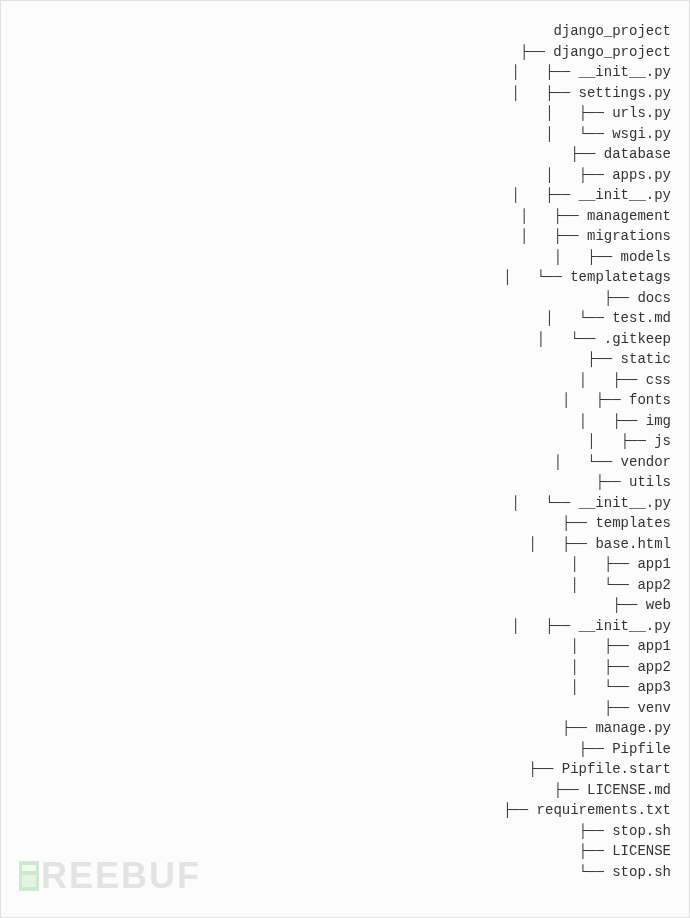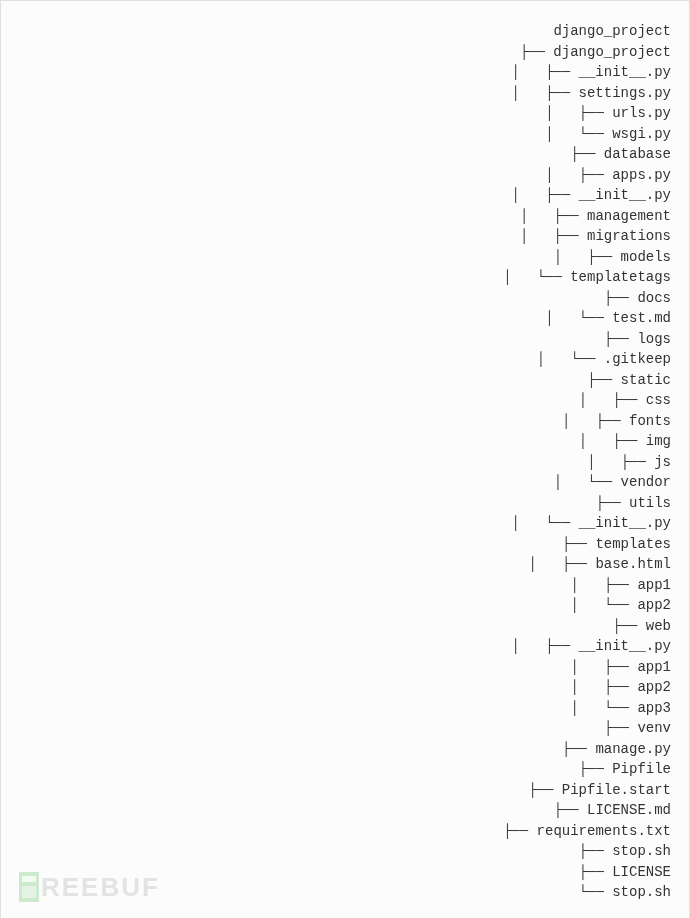--- a/index.html
+++ b/index.html
@@ -27,21 +27,21 @@
       line-height: 20.5px;
       white-space: pre;
       font-family: "Courier New", Courier, monospace;
       text-align: right;
     }
     .watermark {
       position: absolute;
       bottom: 20px;
       left: 18px;
       font-family: Arial, Helvetica, sans-serif;
-      font-size: 26px;
+      font-size: 36px;
       font-weight: bold;
       color: rgba(180, 180, 180, 0.35);
       letter-spacing: 2px;
       pointer-events: none;
       z-index: 0;
       display: flex;
       align-items: center;
     }
     .watermark-icon {
       display: inline-block;
@@ -87,21 +87,20 @@
       <div class="tree-line">│   └── wsgi.py</div>
       <div class="tree-line">├── database</div>
       <div class="tree-line">│   ├── apps.py</div>
       <div class="tree-line">│   ├── __init__.py</div>
       <div class="tree-line">│   ├── management</div>
       <div class="tree-line">│   ├── migrations</div>
       <div class="tree-line">│   ├── models</div>
       <div class="tree-line">│   └── templatetags</div>
       <div class="tree-line">├── docs</div>
       <div class="tree-line">│   └── test.md</div>
-      <div class="tree-line">├── logs</div>
       <div class="tree-line">│   └── .gitkeep</div>
       <div class="tree-line">├── static</div>
       <div class="tree-line">│   ├── css</div>
       <div class="tree-line">│   ├── fonts</div>
       <div class="tree-line">│   ├── img</div>
       <div class="tree-line">│   ├── js</div>
       <div class="tree-line">│   └── vendor</div>
       <div class="tree-line">├── utils</div>
       <div class="tree-line">│   └── __init__.py</div>
       <div class="tree-line">├── templates</div>

